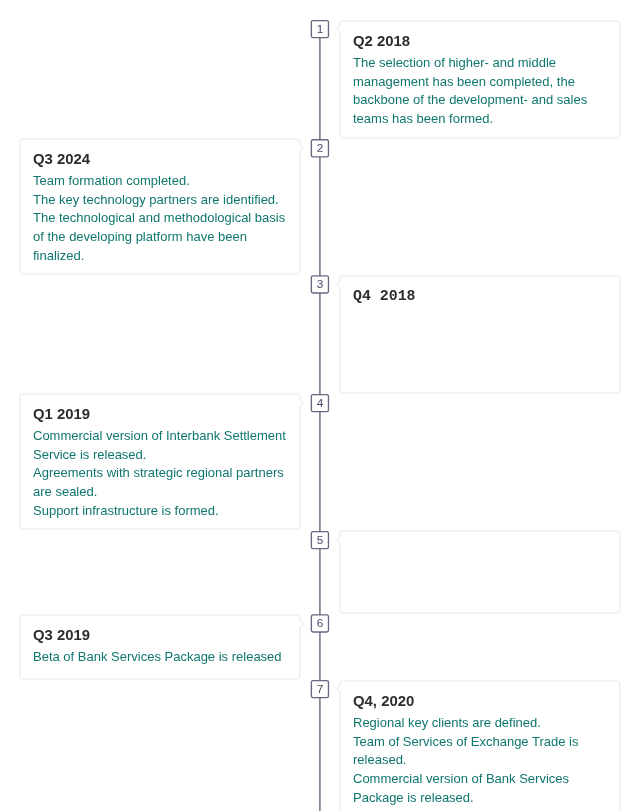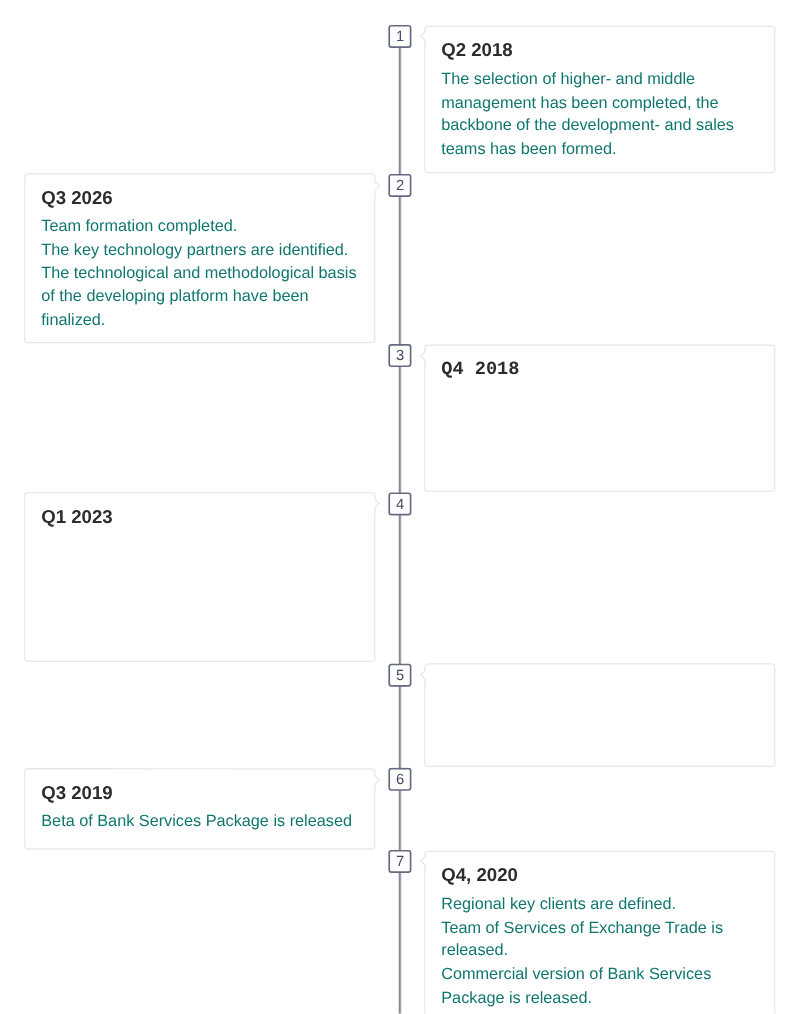--- a/index.html
+++ b/index.html
@@ -48,21 +48,21 @@
     </div>
     <div class="badge" style="top: 19px; left: 310px;">
       <svg width="21" height="22" viewBox="0 0 21 22">
         <rect x="1.375" y="1.585" width="17.1" height="17.1" rx="1.7" fill="#fff" stroke="#666a80" stroke-width="1.35"></rect>
       </svg>
       <div class="num" style="top:3.76px">1</div>
     </div>
     <div class="card left" style="top: 138px; height: 136px;">
       <div class="frame"></div>
       <div class="inner">
-        <div class="title">Q3 2026</div>
+        <div class="title">Q3 2024</div>
         <div class="body">Team formation completed.
 The key technology partners are identified.
 The technological and methodological basis
 of the developing platform have been
 finalized.</div>
       </div>
     </div>
     <div class="arrow" style="top: 142.54px; left: 296.9px;">
       <svg width="8" height="14" viewBox="0 0 8 14">
         <rect x="0" y="0.2" width="3.3" height="13.6" fill="#fff"></rect>
@@ -89,21 +89,26 @@
     </div>
     <div class="badge" style="top: 274px; left: 310px;">
       <svg width="21" height="22" viewBox="0 0 21 22">
         <rect x="1.375" y="1.885" width="17.1" height="17.1" rx="1.7" fill="#fff" stroke="#666a80" stroke-width="1.35"></rect>
       </svg>
       <div class="num" style="top:4.06px">3</div>
     </div>
     <div class="card left" style="top: 393px; height: 136px;">
       <div class="frame"></div>
       <div class="inner">
-        <div class="title">Q1 2023</div>
+        <div class="title">Q1 2019</div>
+        <div class="body">Commercial version of Interbank Settlement
+Service is released.
+Agreements with strategic regional partners
+are sealed.
+Support infrastructure is formed.</div>
       </div>
     </div>
     <div class="arrow" style="top: 397.34px; left: 296.9px;">
       <svg width="8" height="14" viewBox="0 0 8 14">
         <rect x="0" y="0.2" width="3.3" height="13.6" fill="#fff"></rect>
         <path d="M2.85 -1 L2.85 2.35 L6.4 5.75 L2.85 9.15 L2.85 15" fill="#fff" stroke="#e8e8e8" stroke-width="1"></path>
       </svg>
     </div>
     <div class="badge" style="top: 393px; left: 310px;">
       <svg width="21" height="22" viewBox="0 0 21 22">

